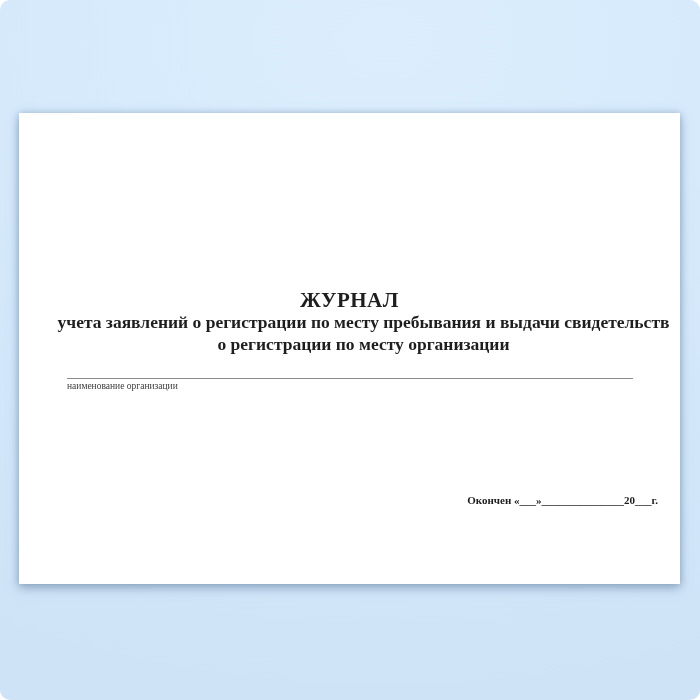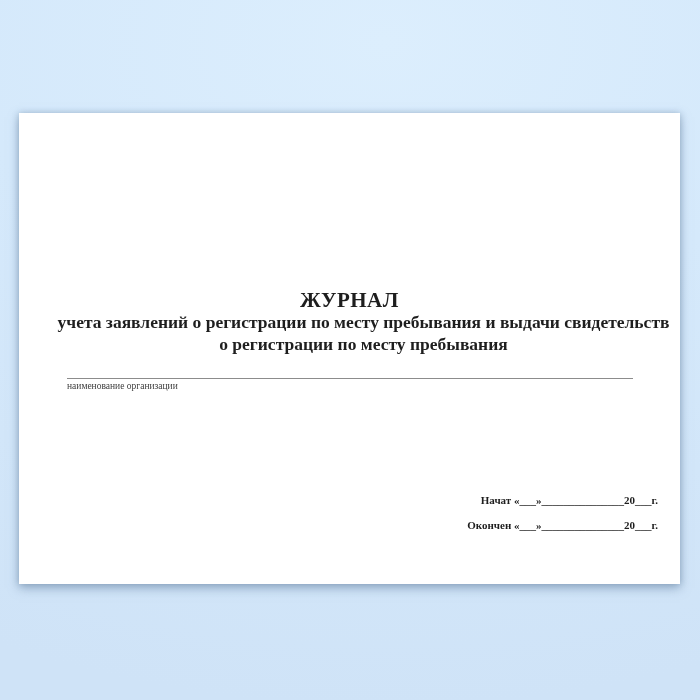--- a/index.html
+++ b/index.html
@@ -3,20 +3,21 @@
 <meta charset="utf-8">
 <style>
   html, body { margin: 0; padding: 0; }
   body {
     width: 700px; height: 700px; overflow: hidden;
     font-family: "Liberation Serif", "DejaVu Serif", serif;
   }
   .scene {
     position: relative; width: 700px; height: 700px;
     background: radial-gradient(130% 95% at 55% 6%, #dceefd 0%, #d5e9fb 45%, #cfe3f7 100%);
+    border-radius: 10px;
   }
   .sheet {
     position: absolute; left: 19px; top: 113px; width: 661px; height: 471px;
     background: #ffffff;
     box-shadow: 0 4px 10px rgba(96,125,158,.55), 0 0 6px rgba(96,125,158,.35);
   }
   .title-block {
     position: absolute; top: 176px; left: 0; width: 100%;
     text-align: center; color: #1e1e1e;
   }
@@ -47,27 +48,26 @@
 </style>
 </head>
 <body>
 
 <div class="scene">
   <div class="sheet">
 
     <div class="title-block">
       <h1 class="journal-title">ЖУРНАЛ</h1>
       <div class="subtitle">учета заявлений о регистрации по месту пребывания и выдачи свидетельств</div>
-      <div class="subtitle">о регистрации по месту пребывания</div>
+      <div class="subtitle">о регистрации по месту организации</div>
     </div>
 
     <div class="org-block">
       <div class="org-line"></div>
       <div class="org-caption">наименование организации</div>
     </div>
 
     <div class="dates-block">
-      <div class="date-row">Начат «___»_______________20___г.</div>
       <div class="date-row">Окончен «___»_______________20___г.</div>
     </div>
 
   </div>
 </div>
 
 </body></html>

